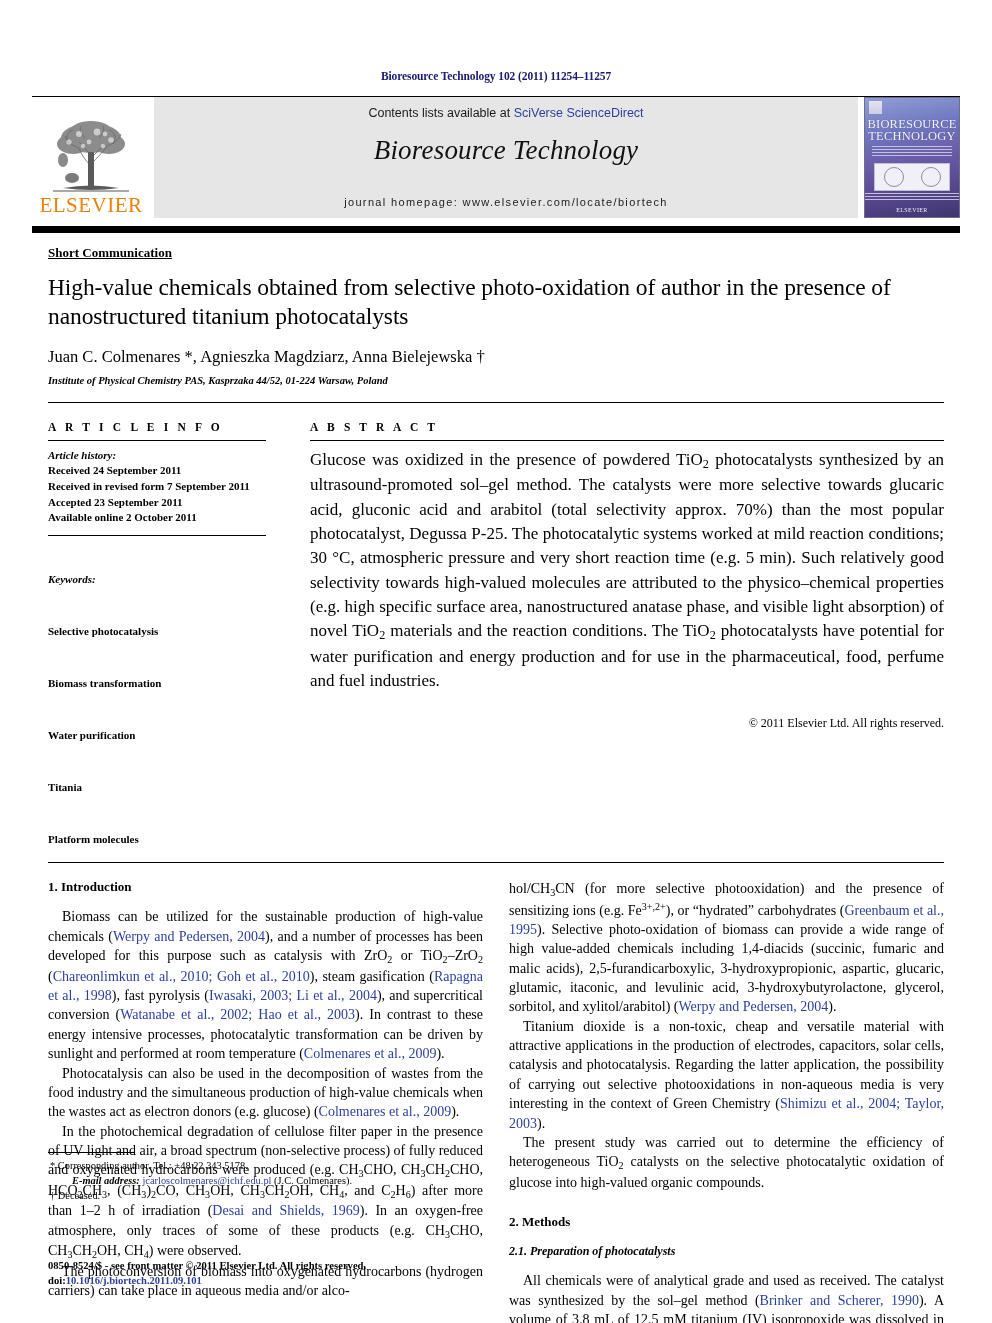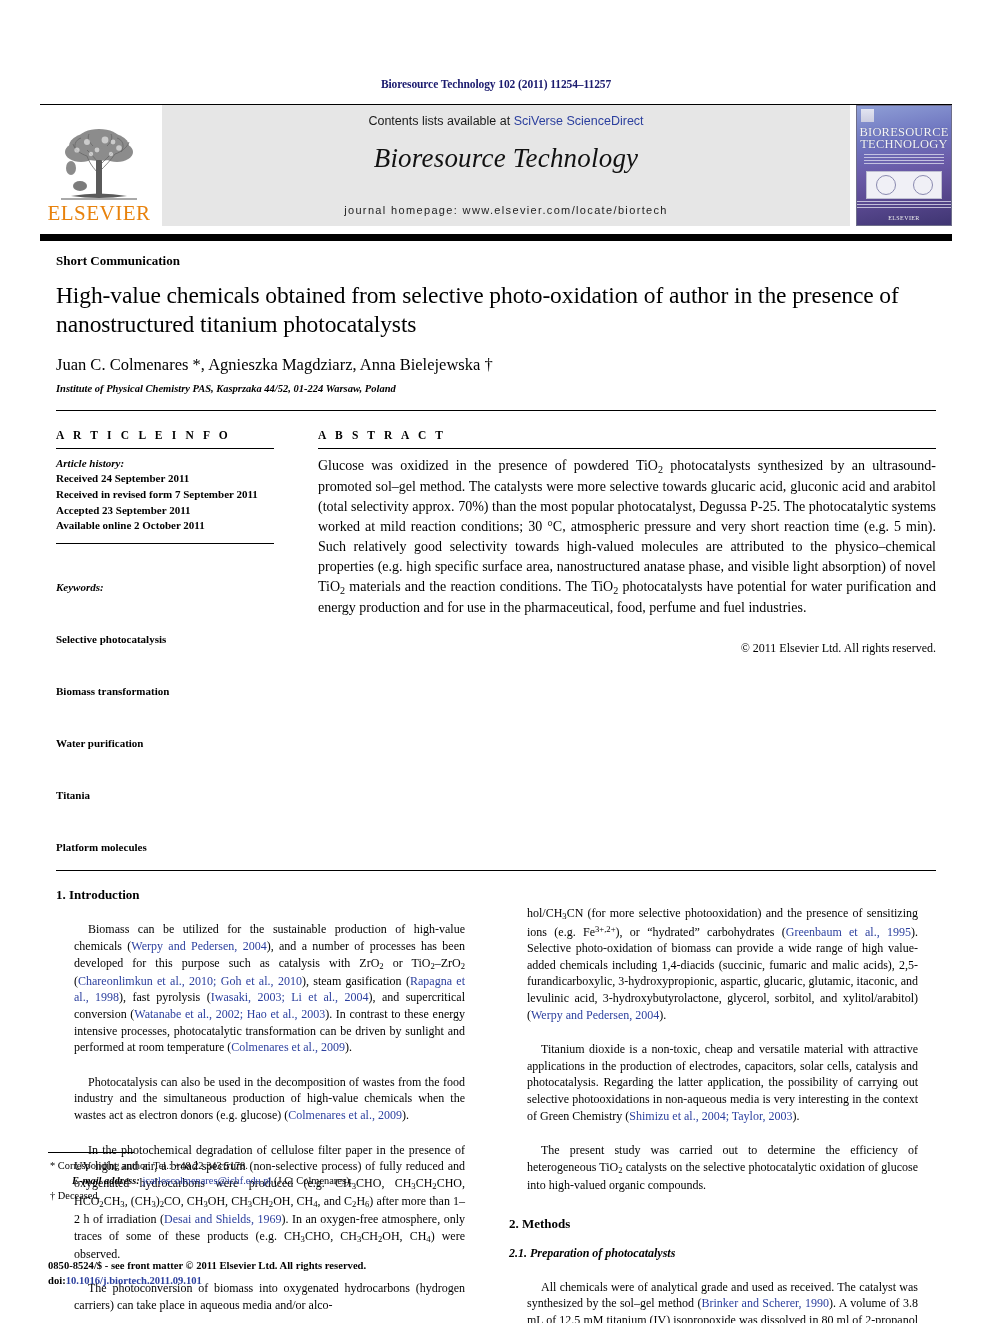--- a/index.html
+++ b/index.html
@@ -1,21 +1,21 @@
 <!DOCTYPE html>
 <html><head>
 <meta charset="utf-8">
 <style>
   html,body{margin:0;padding:0;}
   body{
     width:992px;height:1323px;background:#fff;
     font-family:"Liberation Serif", serif;
     color:#000;overflow:hidden;position:relative;
   }
-  .page{position:relative;width:992px;height:1072px;padding:8px;box-sizing:border-box;}
+  .page{position:relative;width:992px;height:1072px;padding:0;box-sizing:border-box;}
 
   
   .runhead{
     text-align:center;font-family:"Liberation Serif",serif;
     font-weight:bold;font-size:11.5px;color:#1a1a6e;
     letter-spacing:-0.1px;padding-top:70px;
   }
 
   
   .header-wrap{
@@ -92,21 +92,21 @@
     font-family:"Liberation Serif",serif;font-size:6px;color:#eee;letter-spacing:.4px;
   }
 
   
   .black-band{margin:8px 32px 0 32px;height:7px;background:#000;}
 
   
   .titleblock{margin:12px 48px 0 48px;}
   .short-comm{
     font-family:"Liberation Serif",serif;font-weight:bold;
-    font-size:13px;color:#000;margin-bottom:12px;
+    font-size:13px;color:#000;margin-bottom:12px;text-decoration:underline;
   }
   h1.paper-title{
     font-family:"Liberation Serif",serif;
     font-weight:normal;font-size:23.5px;line-height:1.23;
     margin:0 0 16px 0;color:#000;letter-spacing:-0.1px;
   }
   .authors{
     font-family:"Liberation Serif",serif;font-size:16.5px;
     margin:0 0 8px 0;color:#000;
   }
@@ -124,21 +124,21 @@
   .sect-head{
     font-family:"Liberation Serif",serif;font-weight:bold;
     font-size:11.5px;letter-spacing:3.2px;color:#000;
   }
   .hrule{border-top:1.3px solid #000;margin:7px 0 7px 0;}
   .hrule-thin{border-top:1px solid #000;margin:9px 0 8px 0;}
   .info-label{font-style:italic;font-weight:bold;font-size:11px;}
   .info-line{font-family:"Liberation Serif",serif;font-weight:bold;font-size:11px;line-height:1.42;}
   .kw-line{font-family:"Liberation Serif",serif;font-weight:bold;font-size:11px;line-height:1.45;margin-top:36px;}
   .abs-text{
-    font-family:"Liberation Serif",serif;font-size:14px;
+    font-family:"Liberation Serif",serif;font-size:17px;
     line-height:1.43;text-align:justify;color:#000;
   }
   .copyright{
     font-family:"Liberation Serif",serif;font-size:12px;
     text-align:right;margin-top:23px;
   }
   .abs-bottom-rule{border-top:1.1px solid #000;margin:15px 48px 0 48px;}
 
   
   .body-cols{
@@ -147,22 +147,22 @@
   .bcol{flex:1 1 0;min-width:0;}
   h2.sec{
     font-family:"Liberation Serif",serif;font-weight:bold;
     font-size:13px;margin:0 0 12px 0;
   }
   h3.subsec{
     font-family:"Liberation Serif",serif;font-weight:bold;
     font-style:italic;font-size:12px;margin:14px 0 12px 0;
   }
   p.para{
-    font-family:"Liberation Serif",serif;font-size:12px;
-    line-height:1.385;text-align:justify;margin:18px;
+    font-family:"Liberation Serif",serif;font-size:14px;
+    line-height:1.385;text-align:justify;margin:0;
     text-indent:14px;color:#000;
   }
   p.para + p.para{margin-top:0;}
   .ref{color:#2b3f9e;}
 
   
   .footnotes{
     position:absolute;left:48px;top:1152px;width:404px;
   }
   .fn-rule{width:86px;border-top:1px solid #000;margin-bottom:5px;}

